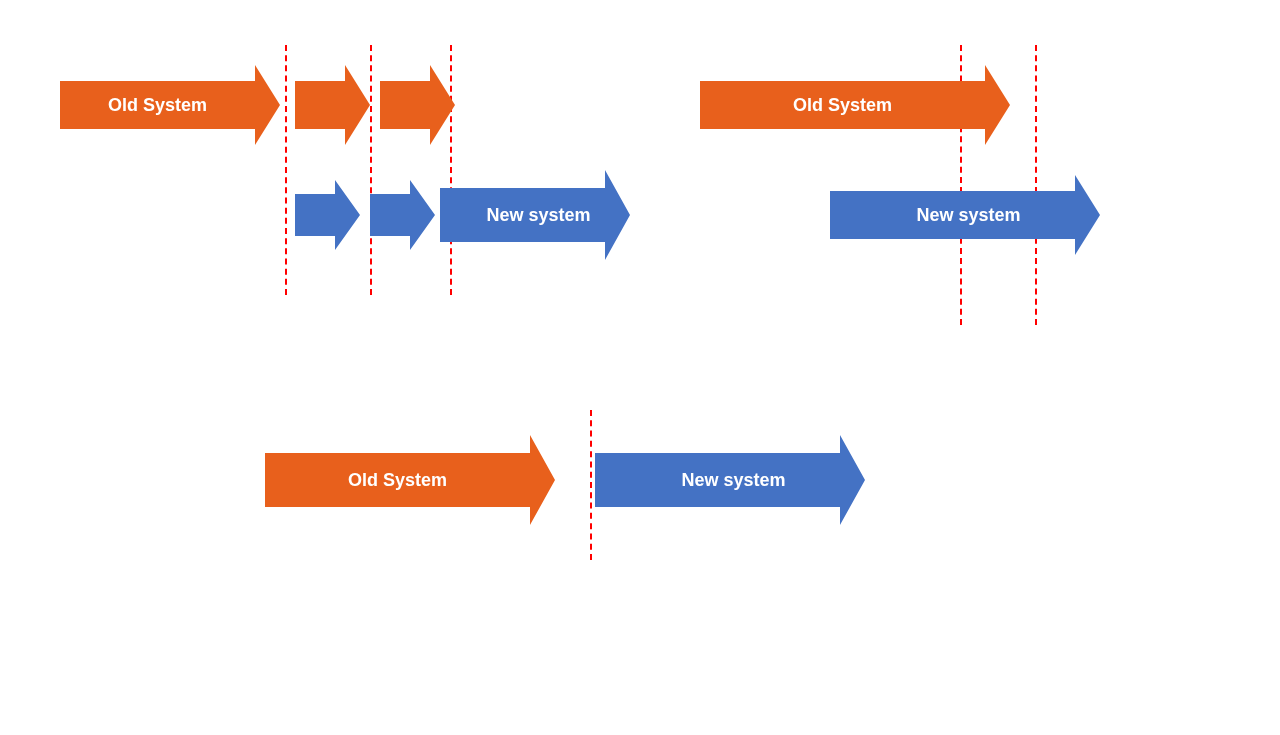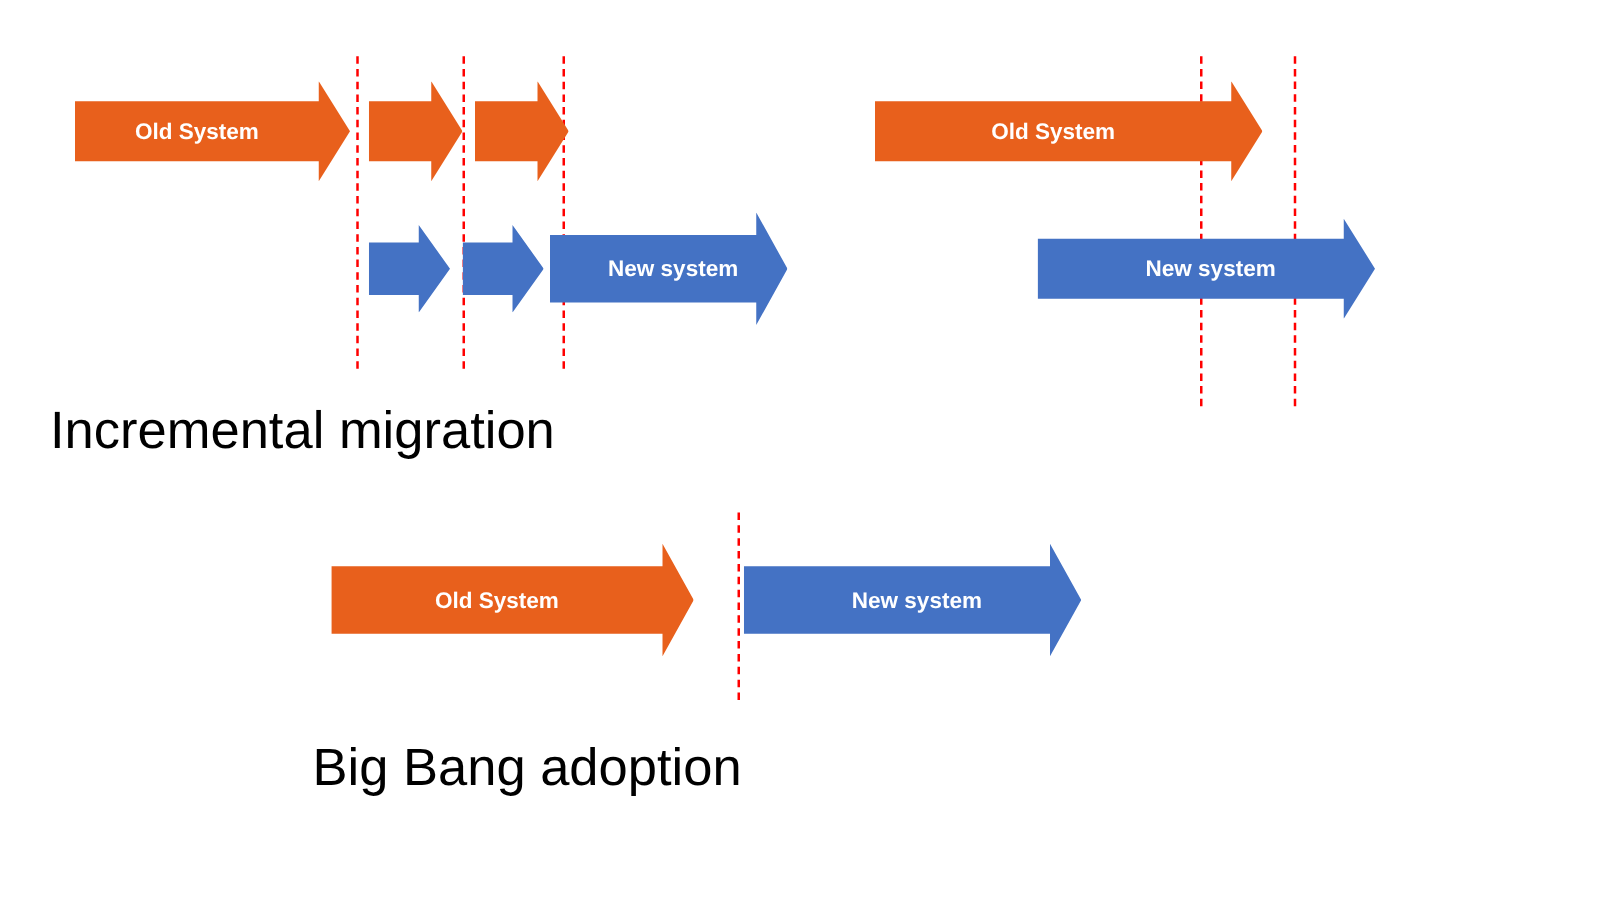--- a/index.html
+++ b/index.html
@@ -205,21 +205,20 @@
   <div id="inc-sm1" class="arrow orange"></div>
   <div id="inc-sm2" class="arrow orange"></div>
 
   <div id="inc-bl1" class="arrow blue"></div>
   <div id="inc-bl2" class="arrow blue"></div>
 
   <div id="inc-new" class="arrow blue">
     <span class="arrow-text">New system</span>
   </div>
 
-  <div id="inc-label" class="section-label">Incremental migration</div>
 
   <div id="par-dash1" class="dashed-line"></div>
   <div id="par-dash2" class="dashed-line"></div>
 
   <div id="par-old" class="arrow orange">
     <span class="arrow-text">Old System</span>
   </div>
 
   <div id="par-new" class="arrow blue">
     <span class="arrow-text">New system</span>
@@ -229,15 +228,14 @@
   <div id="bb-dash1" class="dashed-line"></div>
 
   <div id="bb-old" class="arrow orange">
     <span class="arrow-text">Old System</span>
   </div>
 
   <div id="bb-new" class="arrow blue">
     <span class="arrow-text">New system</span>
   </div>
 
-  <div id="bb-label" class="section-label">Big Bang adoption</div>
 
 </div>
 
 </body></html>

